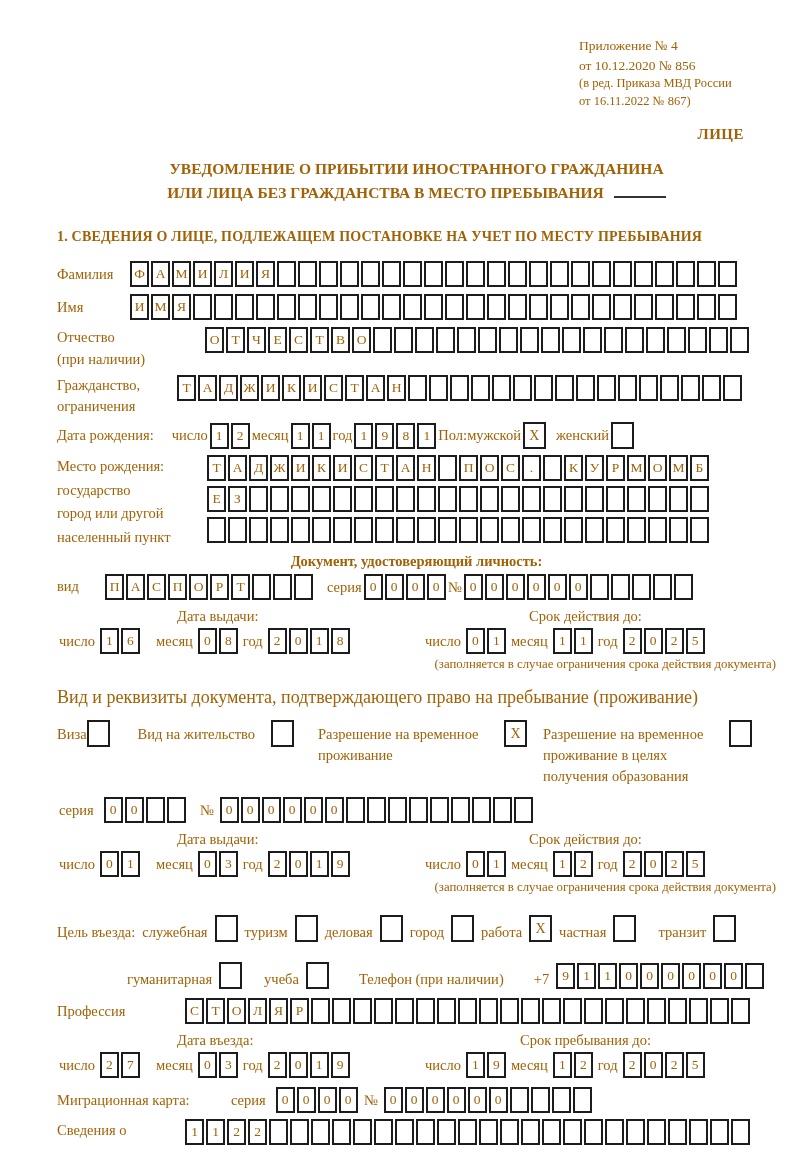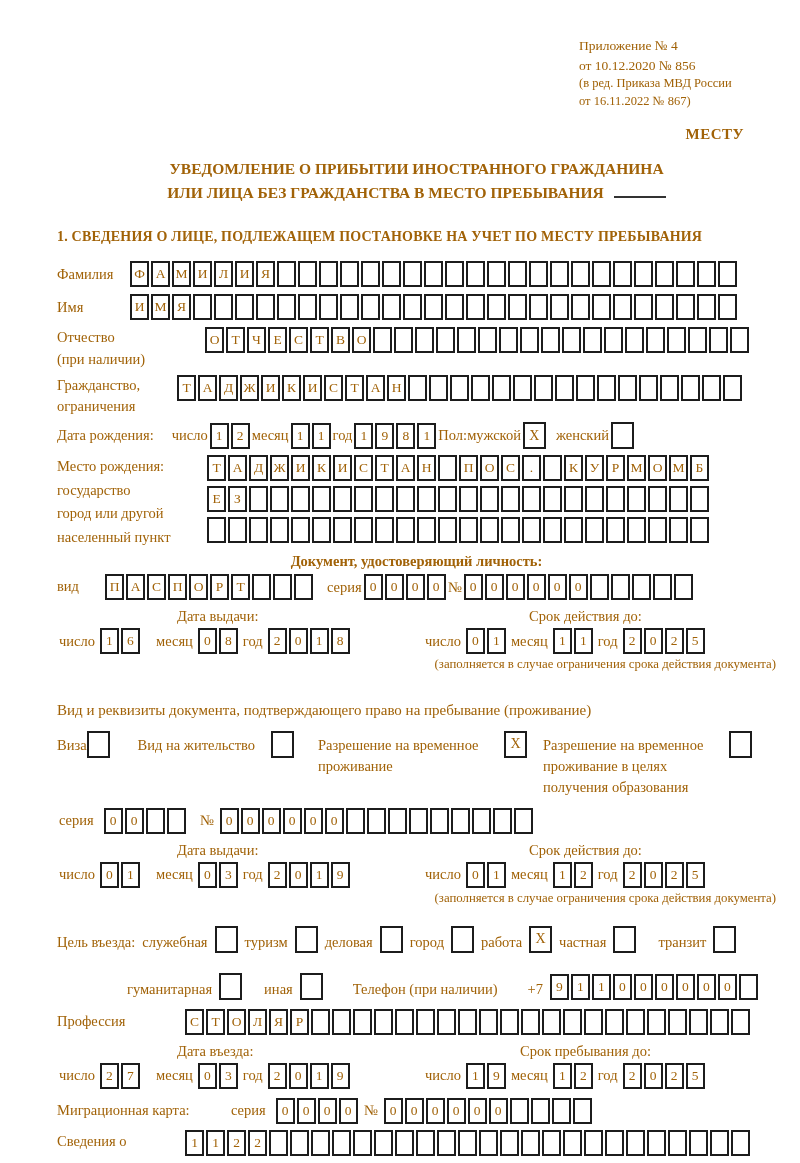--- a/index.html
+++ b/index.html
@@ -36,41 +36,41 @@
   }
   .gap4{width:4px;flex:0 0 auto} .gap8{width:8px;flex:0 0 auto} .gap12{width:12px;flex:0 0 auto} .gap16{width:16px;flex:0 0 auto}
   .centered-bold { text-align:center; font-weight:bold; font-size:14.5px; margin-top:10px; }
   
   .halves { display:flex; margin-top:8px; }
   .half-l { flex:0 0 47%; } .half-r { flex:1; }
   .date-title { text-align:center; font-size:14.5px; }
   .date-row { display:flex; align-items:center; gap:3px; margin-top:3px; }
   .date-word { font-size:14.5px; margin:0 2px; }
   .note { font-size:12.8px; text-align:right; margin-top:3px; }
-  .para { font-size:15px; line-height:1.9; margin-top:24px; }
+  .para { font-size:18px; line-height:1.9; margin-top:8px; }
   
   .opts { display:flex; align-items:flex-start; margin-top:6px; }
   .opt { display:flex; align-items:flex-start; }
   .opt-lbl { font-size:14.5px; line-height:1.45; padding-top:4px; }
   .opt-lbl.wrap { width:178px; }
   .purpose { display:flex; align-items:flex-end; margin-top:20px; gap:7px; flex-wrap:nowrap; }
   .purpose .lbl { padding-top:0; }
 </style>
 </head>
 <body>
 
 <div class="page">
 
   <div class="hdr-block">
     <div class="hdr-line">Приложение № 4</div>
     <div class="hdr-line">от 10.12.2020 № 856</div>
     <div class="hdr-line small">(в ред. Приказа МВД России</div>
     <div class="hdr-line small">от 16.11.2022 № 867)</div>
   </div>
-  <div class="forma">МЕСТУ</div>
+  <div class="forma">ЛИЦЕ</div>
 
   <div class="title">
     <div>УВЕДОМЛЕНИЕ О ПРИБЫТИИ ИНОСТРАННОГО ГРАЖДАНИНА</div>
     <div><span>ИЛИ ЛИЦА БЕЗ ГРАЖДАНСТВА В МЕСТО ПРЕБЫВАНИЯ</span><span class="title-blank"></span></div>
   </div>
 
   <div class="section-title">1. СВЕДЕНИЯ О ЛИЦЕ, ПОДЛЕЖАЩЕМ ПОСТАНОВКЕ НА УЧЕТ ПО МЕСТУ ПРЕБЫВАНИЯ</div>
 
   <div class="row" style="margin-top:16px">
     <div class="lbl" style="width:73px">Фамилия</div>
@@ -546,21 +546,21 @@
     <span class="chk"></span>
     <span class="gap8"></span>
     <span class="lbl">транзит</span>
     <span class="chk"></span>
   </div>
 
   <div class="purpose" style="padding-left:70px">
     <span class="lbl">гуманитарная</span>
     <span class="chk"></span>
     <span class="gap8"></span>
-    <span class="lbl">иная</span>
+    <span class="lbl">учеба</span>
     <span class="chk"></span>
     <span class="gap16"></span>
     <span class="lbl">Телефон (при наличии)</span>
     <span class="gap16"></span>
     <span class="lbl">+7</span>
     <span class="cells">
         <span class="cell">9</span>
         <span class="cell">1</span>
         <span class="cell">1</span>
         <span class="cell">0</span>

